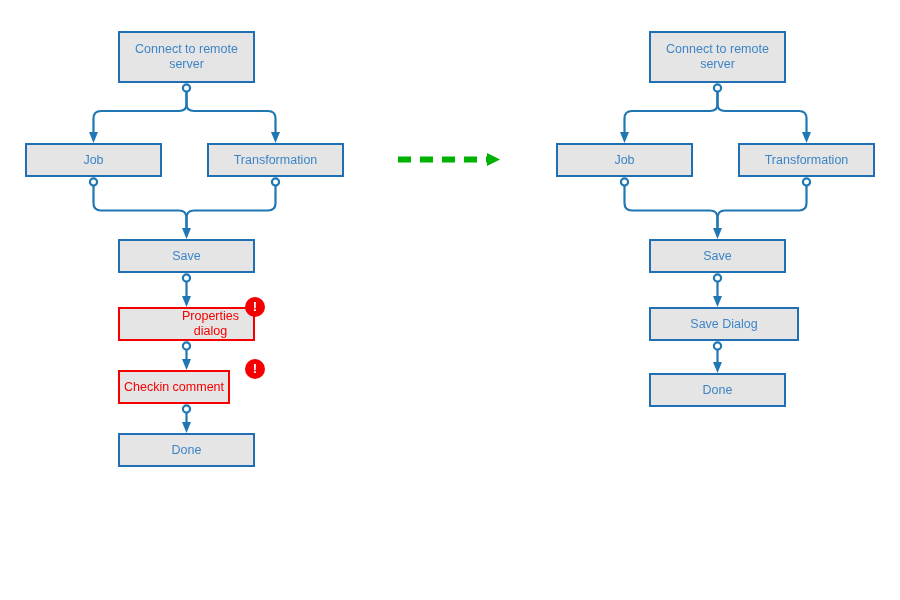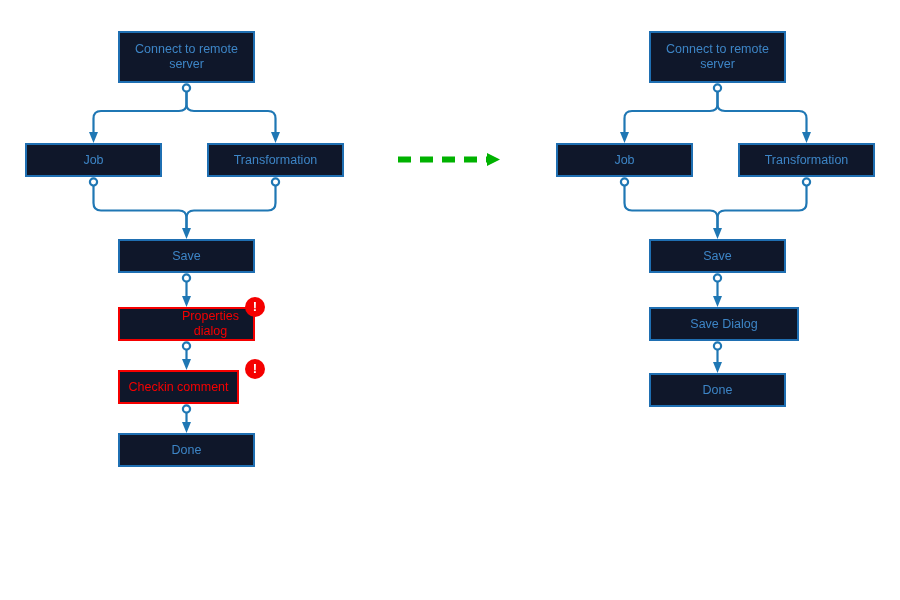--- a/index.html
+++ b/index.html
@@ -26,21 +26,21 @@
     width: 900px;
     height: 600px;
   }
   .node {
     position: absolute;
     box-sizing: border-box;
     display: flex;
     align-items: center;
     justify-content: center;
     text-align: center;
-    background: #0f172a;
+    background: #e5e5e5;
     line-height: 1.18;
     white-space: pre-line;
   }
   .node.normal {
     border: 2px solid #1f6fb2;
     color: #3d85c6;
     font-size: 12.5px;
   }
   .node.error {
     border: 2px solid #f50000;
@@ -142,21 +142,21 @@
 server</div>
 
   <div class="node normal" style="left:25px; top:143px; width:137px; height:34px;">Job</div>
 
   <div class="node normal" style="left:207px; top:143px; width:137px; height:34px;">Transformation</div>
 
   <div class="node normal" style="left:118px; top:239px; width:137px; height:34px;">Save</div>
 
   <div class="node error" style="left:118px; top:307px; width:137px; height:34px;padding-left:48px;">Properties dialog</div>
 
-  <div class="node error" style="left:118px; top:370px; width:121px; height:34px;">Checkin comment</div>
+  <div class="node error" style="left:118px; top:370px; width:112px; height:34px;">Checkin comment</div>
 
   <div class="node normal" style="left:118px; top:433px; width:137px; height:34px;">Done</div>
 
   <div class="badge" style="left:245px; top:297px;">
     <span>!</span>
   </div>
 
   <div class="badge" style="left:245px; top:359px;">
     <span>!</span>
   </div>

